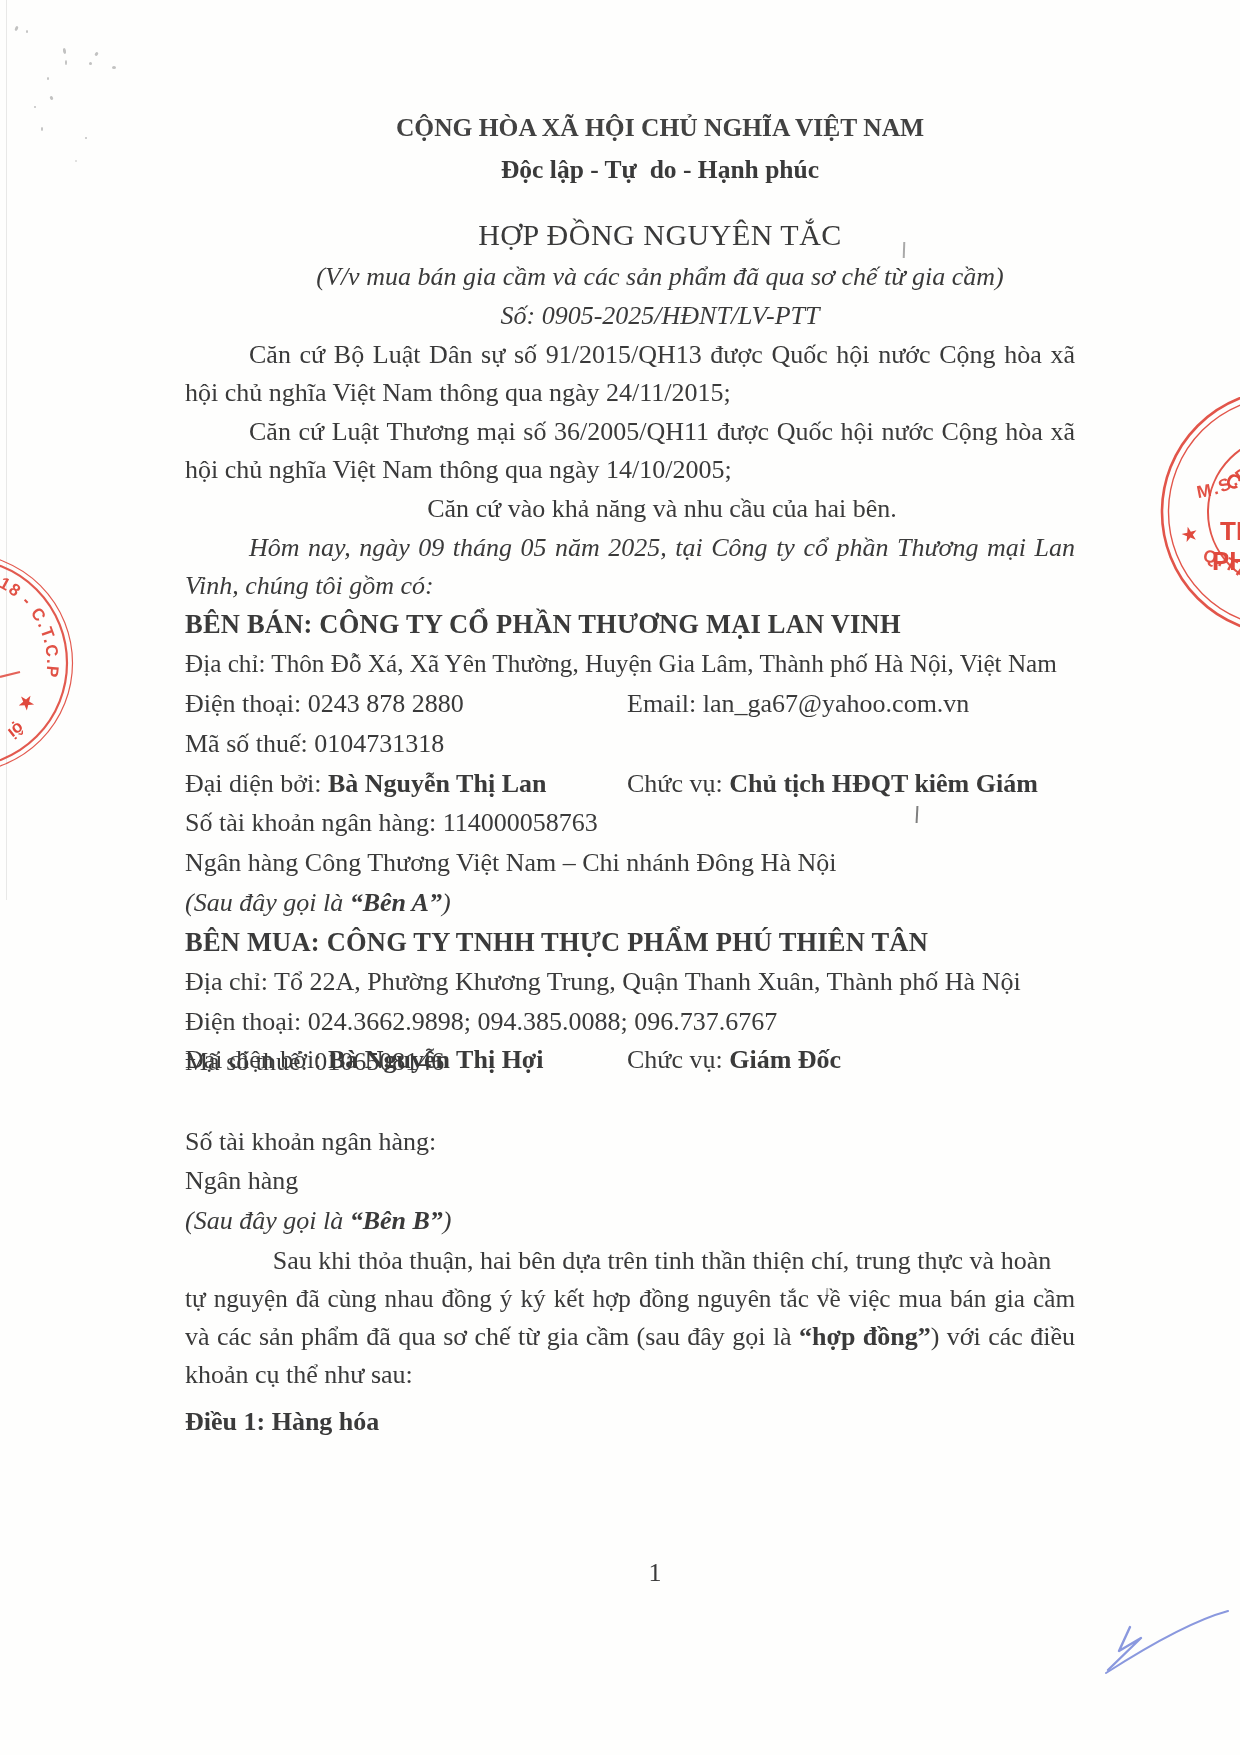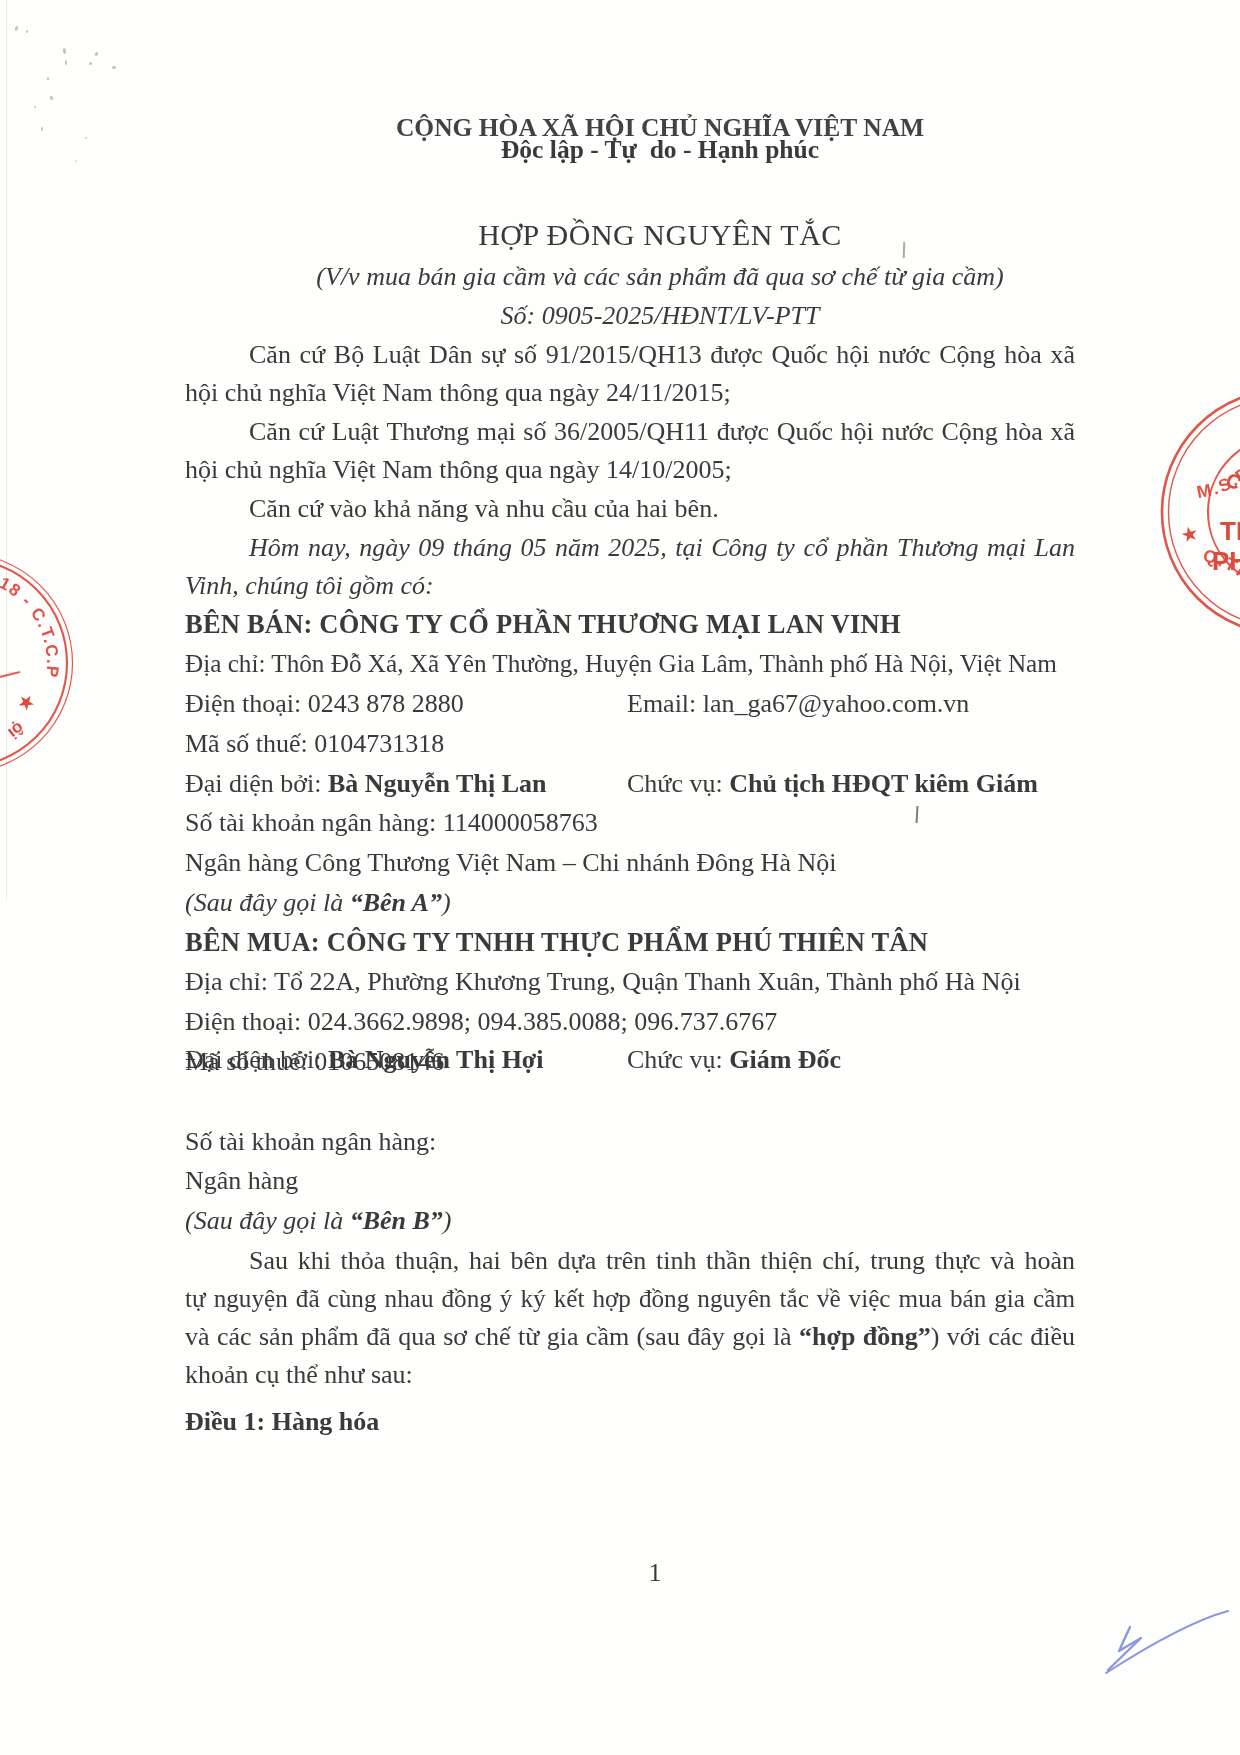--- a/index.html
+++ b/index.html
@@ -13,21 +13,21 @@
   }
   .doc{position:absolute;left:185px;top:0;width:890px;height:1755px;}
   .ln{
     position:absolute;left:0;width:890px;height:40px;line-height:40px;
     font-size:26px;overflow:hidden;white-space:normal;
   }
   .c{text-align:center;padding-left:30px;}
   .b{font-weight:bold;}
   .it{font-style:italic;}
   .j{text-align:justify;text-align-last:justify;}
-  .ind{padding-left:64px;width:826px;}
+  .ind{padding-left:64px;width:826px;text-align:center;}
   .pre{white-space:pre-wrap;}
   .nat{font-size:25.5px;font-weight:bold;color:#424242;}
   .motto{font-size:25.5px;font-weight:bold;}
   .doctitle{font-size:30px;font-weight:normal;letter-spacing:0.5px;}
   .subj{font-size:26px;font-style:italic;}
   .phead{font-weight:bold;font-size:26.5px;letter-spacing:0.2px;}
   .col1{display:inline-block;width:442px;vertical-align:top;}
   .tight{font-size:25.2px;}
   .pagenum{position:absolute;left:430px;top:1556px;width:80px;text-align:center;font-size:26px;line-height:34px;}
   .artifact{position:absolute;background:#8c8c8c;}
@@ -60,21 +60,21 @@
     <div class="speck" style="left:75px;top:160px;width:2px;height:2px;opacity:.35;"></div>
   </div>
 
   <div class="artifact" style="left:903px;top:242px;width:2px;height:16px;opacity:.75;transform:rotate(2deg);"></div>
   <div class="artifact" style="left:916px;top:806px;width:2px;height:17px;opacity:.8;background:#5f5f5f;transform:rotate(3deg);"></div>
   <div class="artifact" style="left:826px;top:1288px;width:2px;height:13px;opacity:.65;transform:rotate(2deg);"></div>
 
   <div class="doc">
 
     <div class="ln c nat" style="top:108px">CỘNG HÒA XÃ HỘI CHỦ NGHĨA VIỆT NAM</div>
-    <div class="ln c motto pre" style="top:130px">Độc lập - Tự  do - Hạnh phúc</div>
+    <div class="ln c motto pre" style="top:150px">Độc lập - Tự  do - Hạnh phúc</div>
 
     <div class="ln c doctitle" style="top:215px">HỢP ĐỒNG NGUYÊN TẮC</div>
     <div class="ln c subj" style="top:257px">(V/v mua bán gia cầm và các sản phẩm đã qua sơ chế từ gia cầm)</div>
     <div class="ln c subj" style="top:296px">Số: 0905-2025/HĐNT/LV-PTT</div>
 
     <div class="ln j ind" style="top:335px">Căn cứ Bộ Luật Dân sự số 91/2015/QH13 được Quốc hội nước Cộng hòa xã</div>
     <div class="ln" style="top:373px">hội chủ nghĩa Việt Nam thông qua ngày 24/11/2015;</div>
 
     <div class="ln j ind" style="top:412px">Căn cứ Luật Thương mại số 36/2005/QH11 được Quốc hội nước Cộng hòa xã</div>
     <div class="ln" style="top:450px">hội chủ nghĩa Việt Nam thông qua ngày 14/10/2005;</div>

